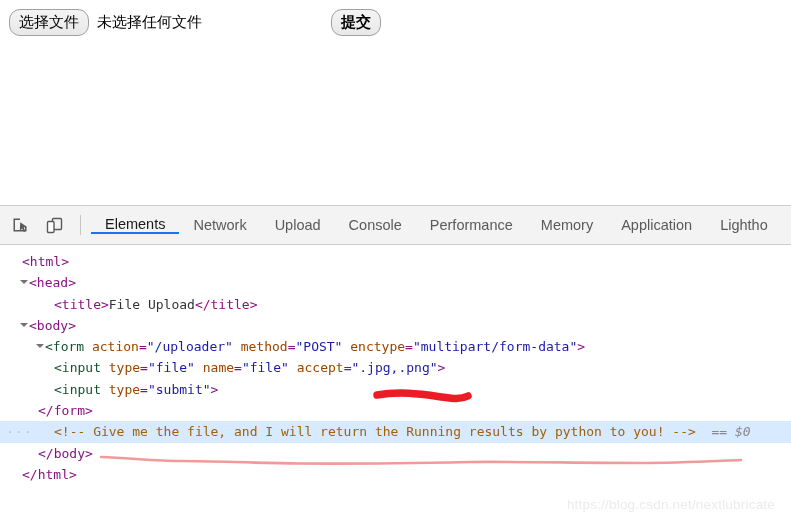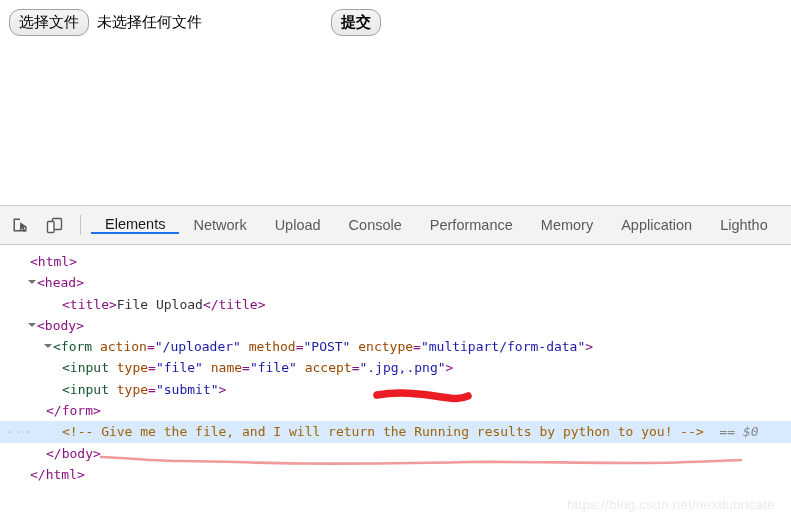--- a/index.html
+++ b/index.html
@@ -126,21 +126,20 @@
     font-family: "DejaVu Sans Mono", monospace;
     font-size: 13px;
     line-height: 21.3px;
     color: #333333;
     white-space: nowrap;
     user-select: none;
   }
   .code-line {
     position: relative;
     height: 21.3px;
-    padding-left: 8px;
     box-sizing: border-box;
     white-space: nowrap;
   }
   .code-line.selected {
     background: #d7eaff;
   }
   .indent { display: inline-block; }
   .i1 { width: 22px; }
   .i2 { width: 38px; }
   .i3 { width: 54px; }

